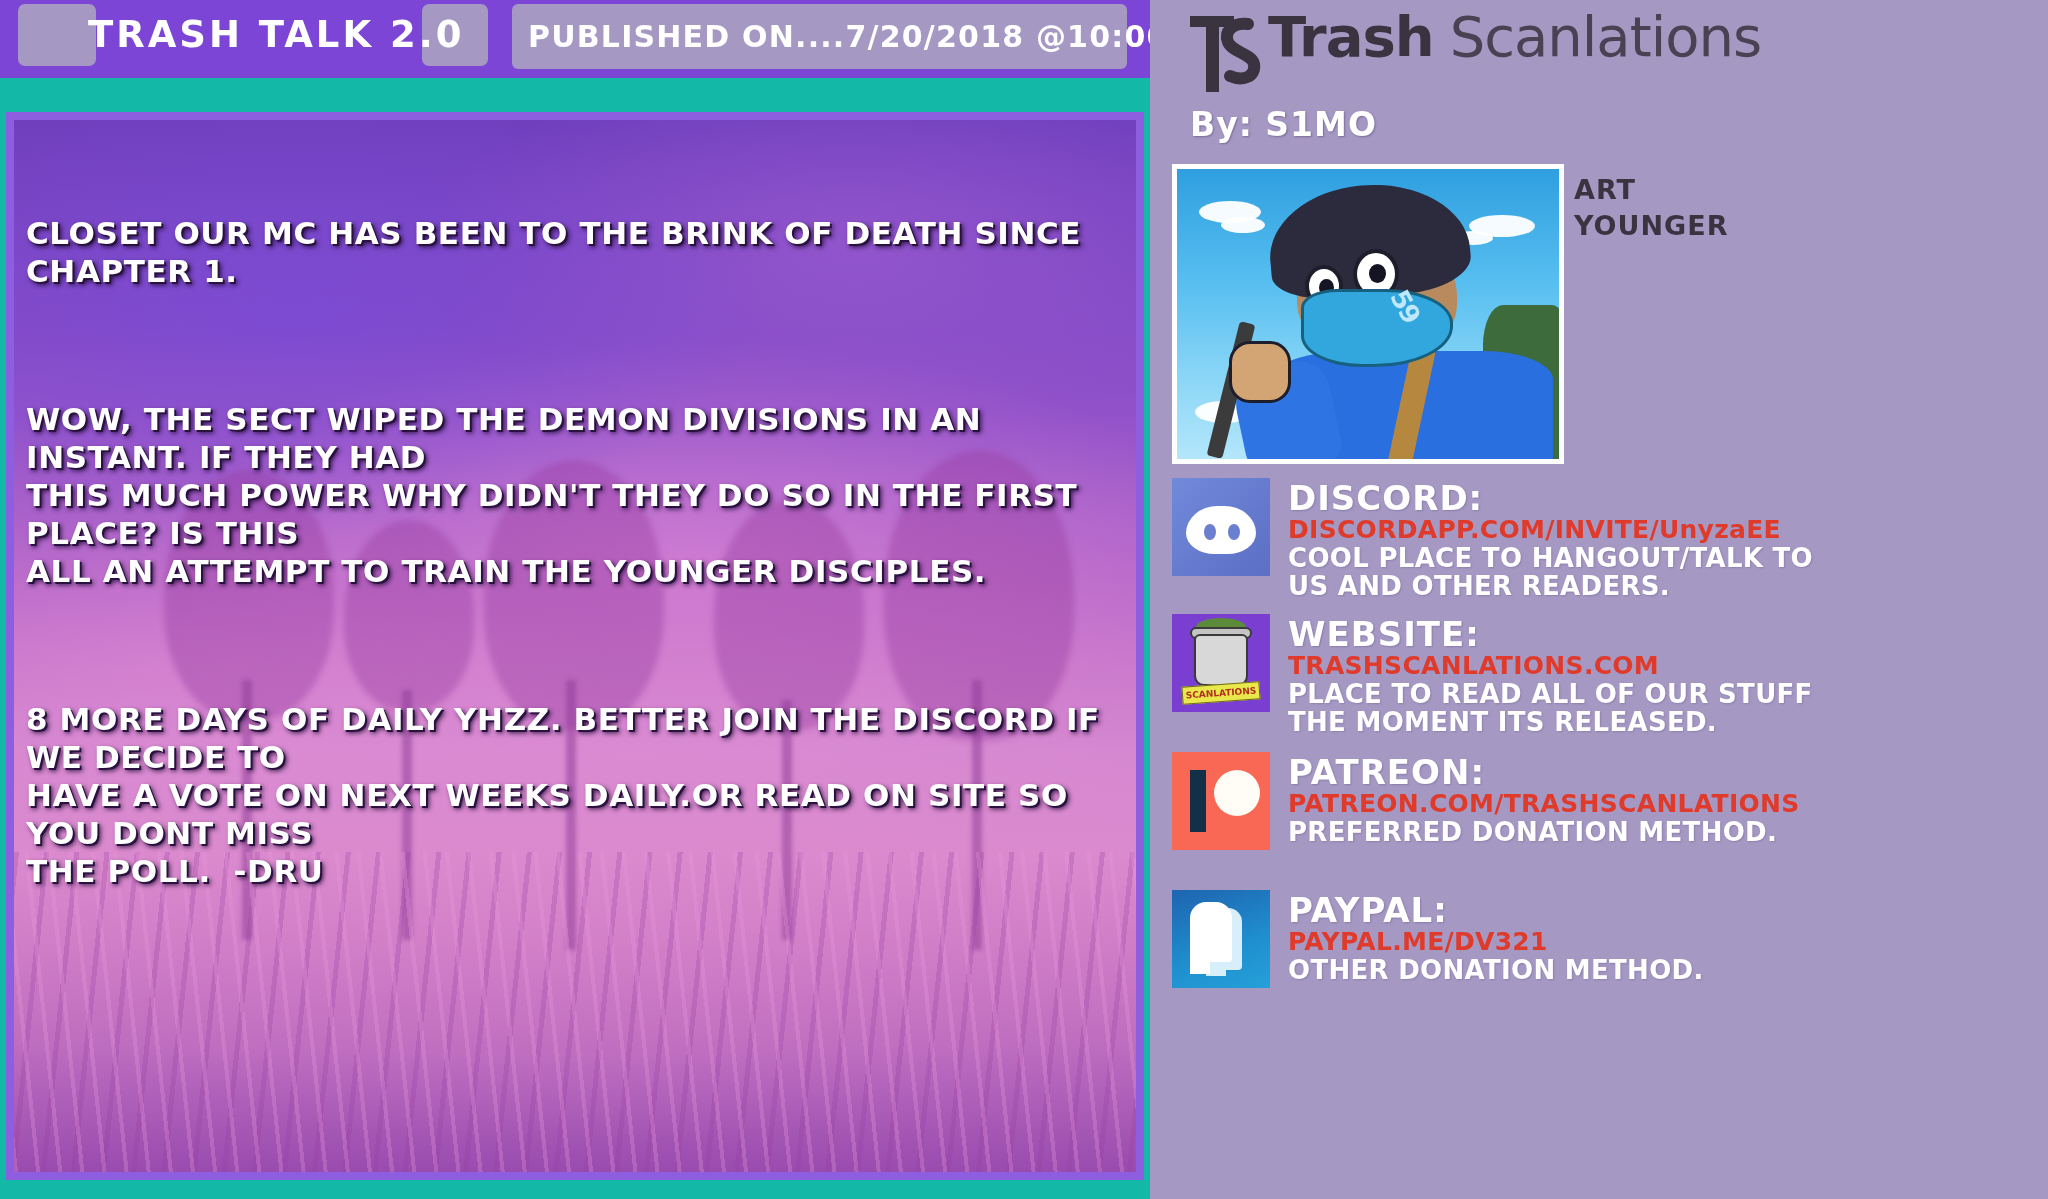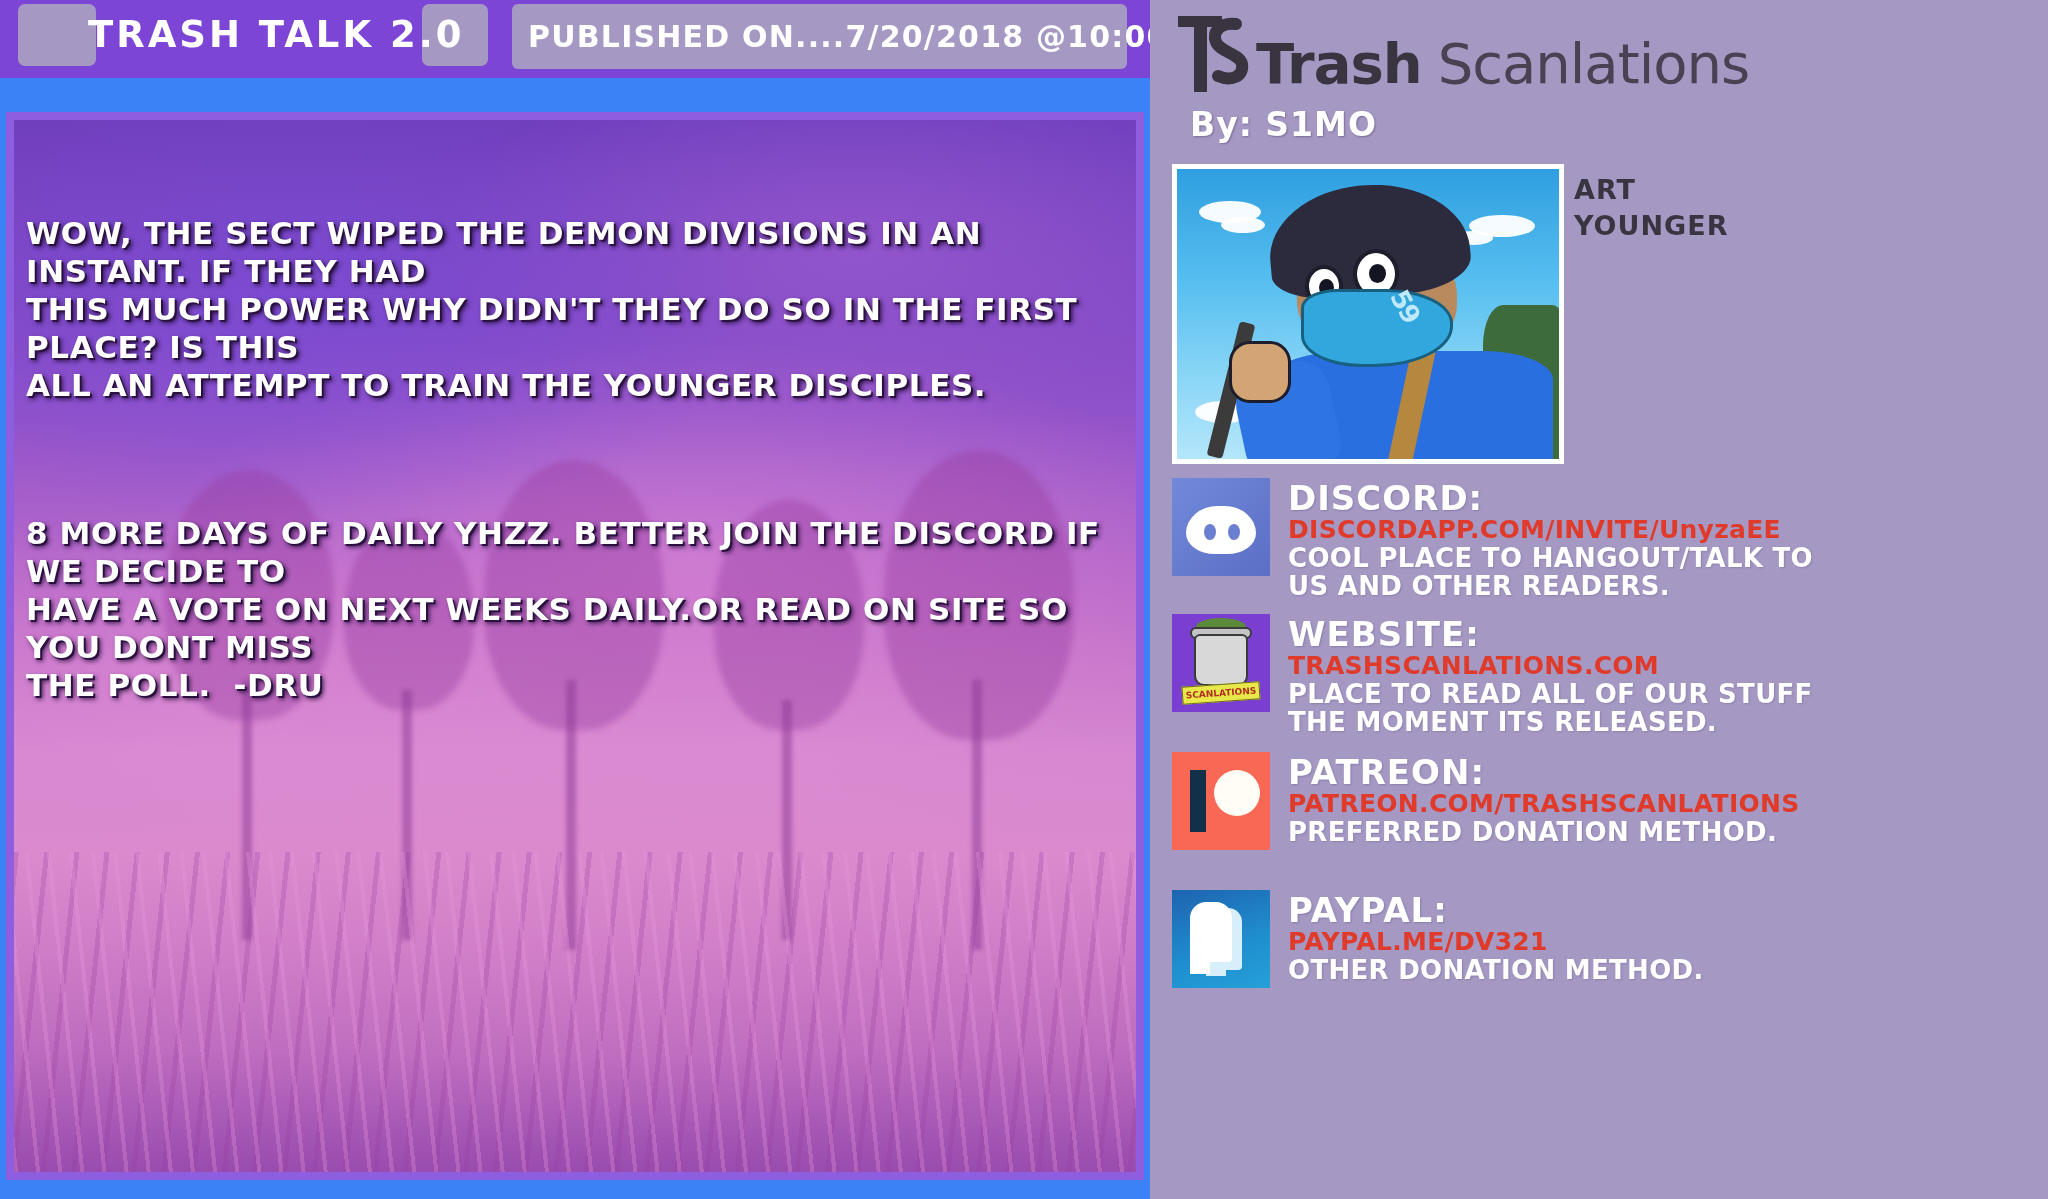--- a/index.html
+++ b/index.html
@@ -18,21 +18,21 @@
     height: 1199px;
     background: #a599c4;
   }
 
   
   .left-panel {
     position: absolute;
     left: 0; top: 0;
     width: 1266px;
     height: 1199px;
-    background: #3b82f6;
+    background: #14b8a6;
   }
 
   
   .header-bar {
     position: absolute;
     left: 0; top: 0;
     width: 1150px;
     height: 78px;
     background: #7c45d6;
   }
@@ -182,23 +182,23 @@
   .sidebar {
     position: absolute;
     left: 1150px; top: 0;
     width: 898px; height: 1199px;
     background: #a599c4;
     overflow: hidden;
   }
 
   .brand {
     position: absolute;
-    left: 26px; top: 4px;
+    left: 38px; top: 4px;
     display: flex;
-    align-items: flex-end;
+    align-items: flex-start;
     height: 92px;
   }
   .brand-logo { width: 84px; height: 88px; flex: 0 0 auto; }
   .brand-trash {
     color: #3a3340;
     font-size: 56px;
     font-weight: 700;
     letter-spacing: -1px;
     margin-left: -4px;
   }
@@ -527,20 +527,21 @@
         <div class="tree t4"></div>
         <div class="tree t5"></div>
         <div class="trunk k1"></div>
         <div class="trunk k2"></div>
         <div class="trunk k3"></div>
         <div class="trunk k4"></div>
         <div class="trunk k5"></div>
         <div class="grass"></div>
 
         <div class="body-text">
+          <p class="para">CLOSET OUR MC HAS BEEN TO THE BRINK OF DEATH SINCE CHAPTER 1.</p>
           <p class="para">WOW, THE SECT WIPED THE DEMON DIVISIONS IN AN INSTANT. IF THEY HAD
 THIS MUCH POWER WHY DIDN'T THEY DO SO IN THE FIRST PLACE? IS THIS
 ALL AN ATTEMPT TO TRAIN THE YOUNGER DISCIPLES.</p>
           <p class="para tight">8 MORE DAYS OF DAILY YHZZ. BETTER JOIN THE DISCORD IF WE DECIDE TO
 HAVE A VOTE ON NEXT WEEKS DAILY.OR READ ON SITE SO YOU DONT MISS
 THE POLL.  -DRU</p>
           <div class="spacer-block"></div>
           
         </div>
       </div>

